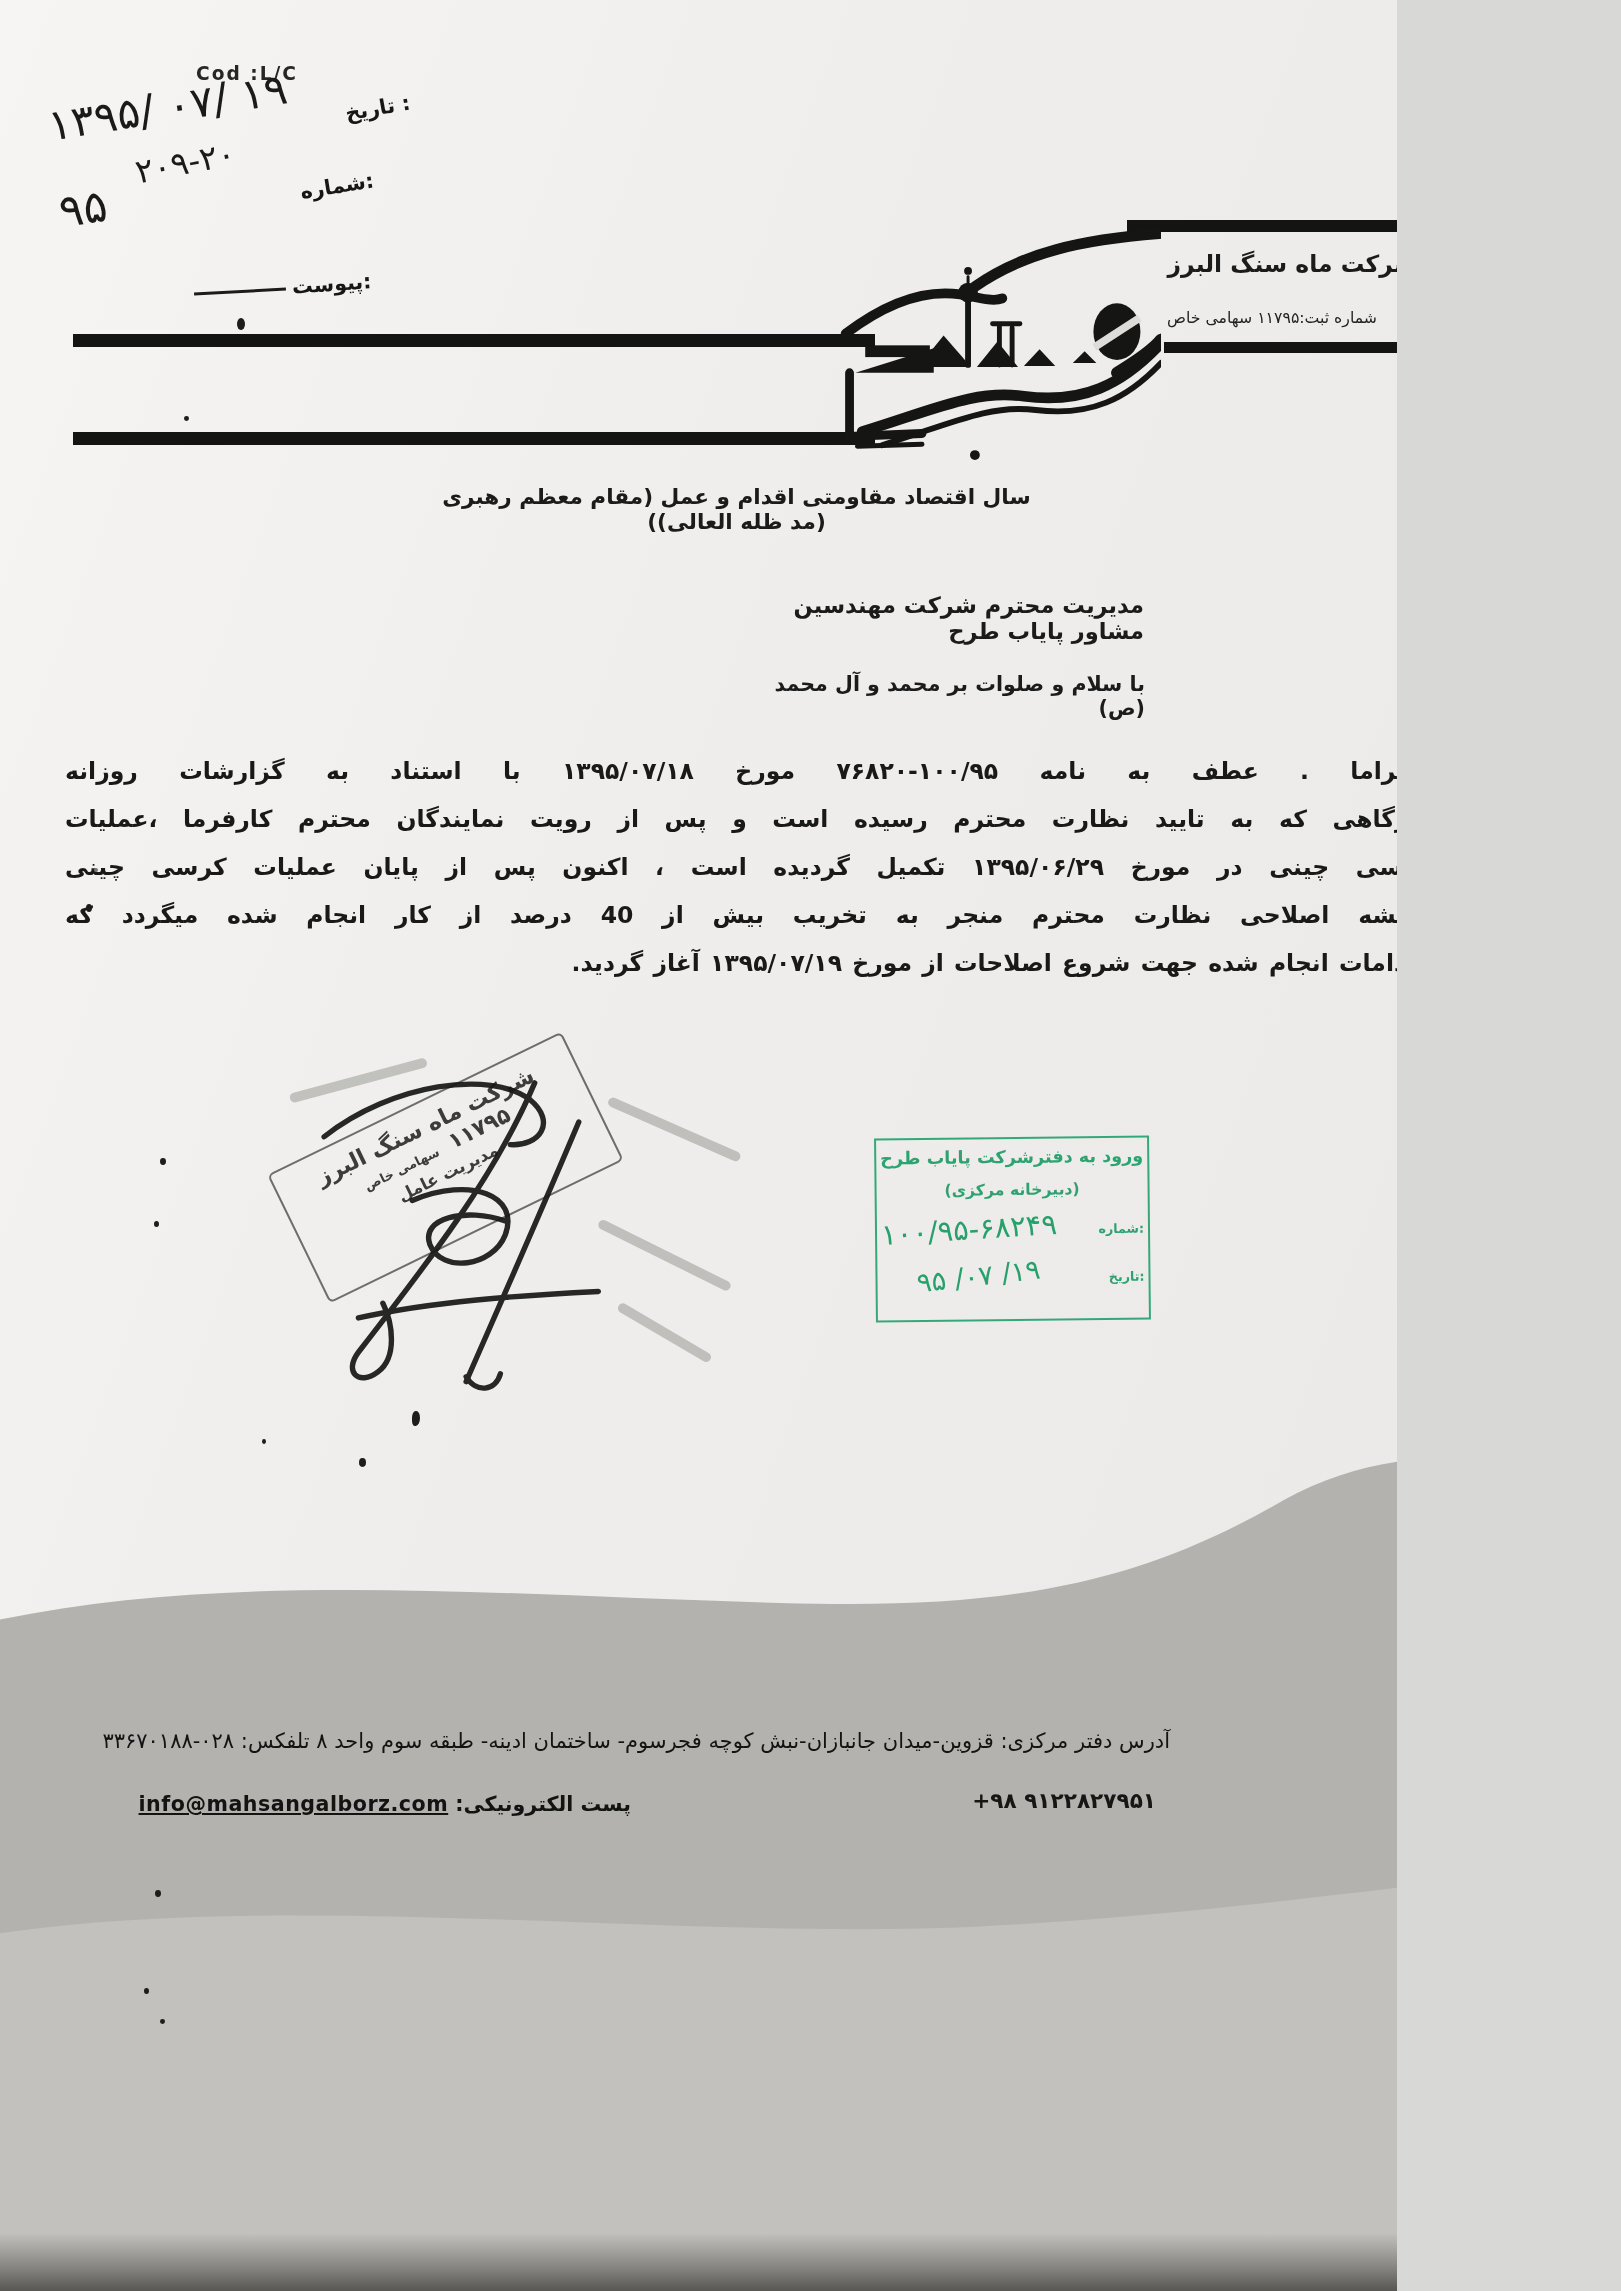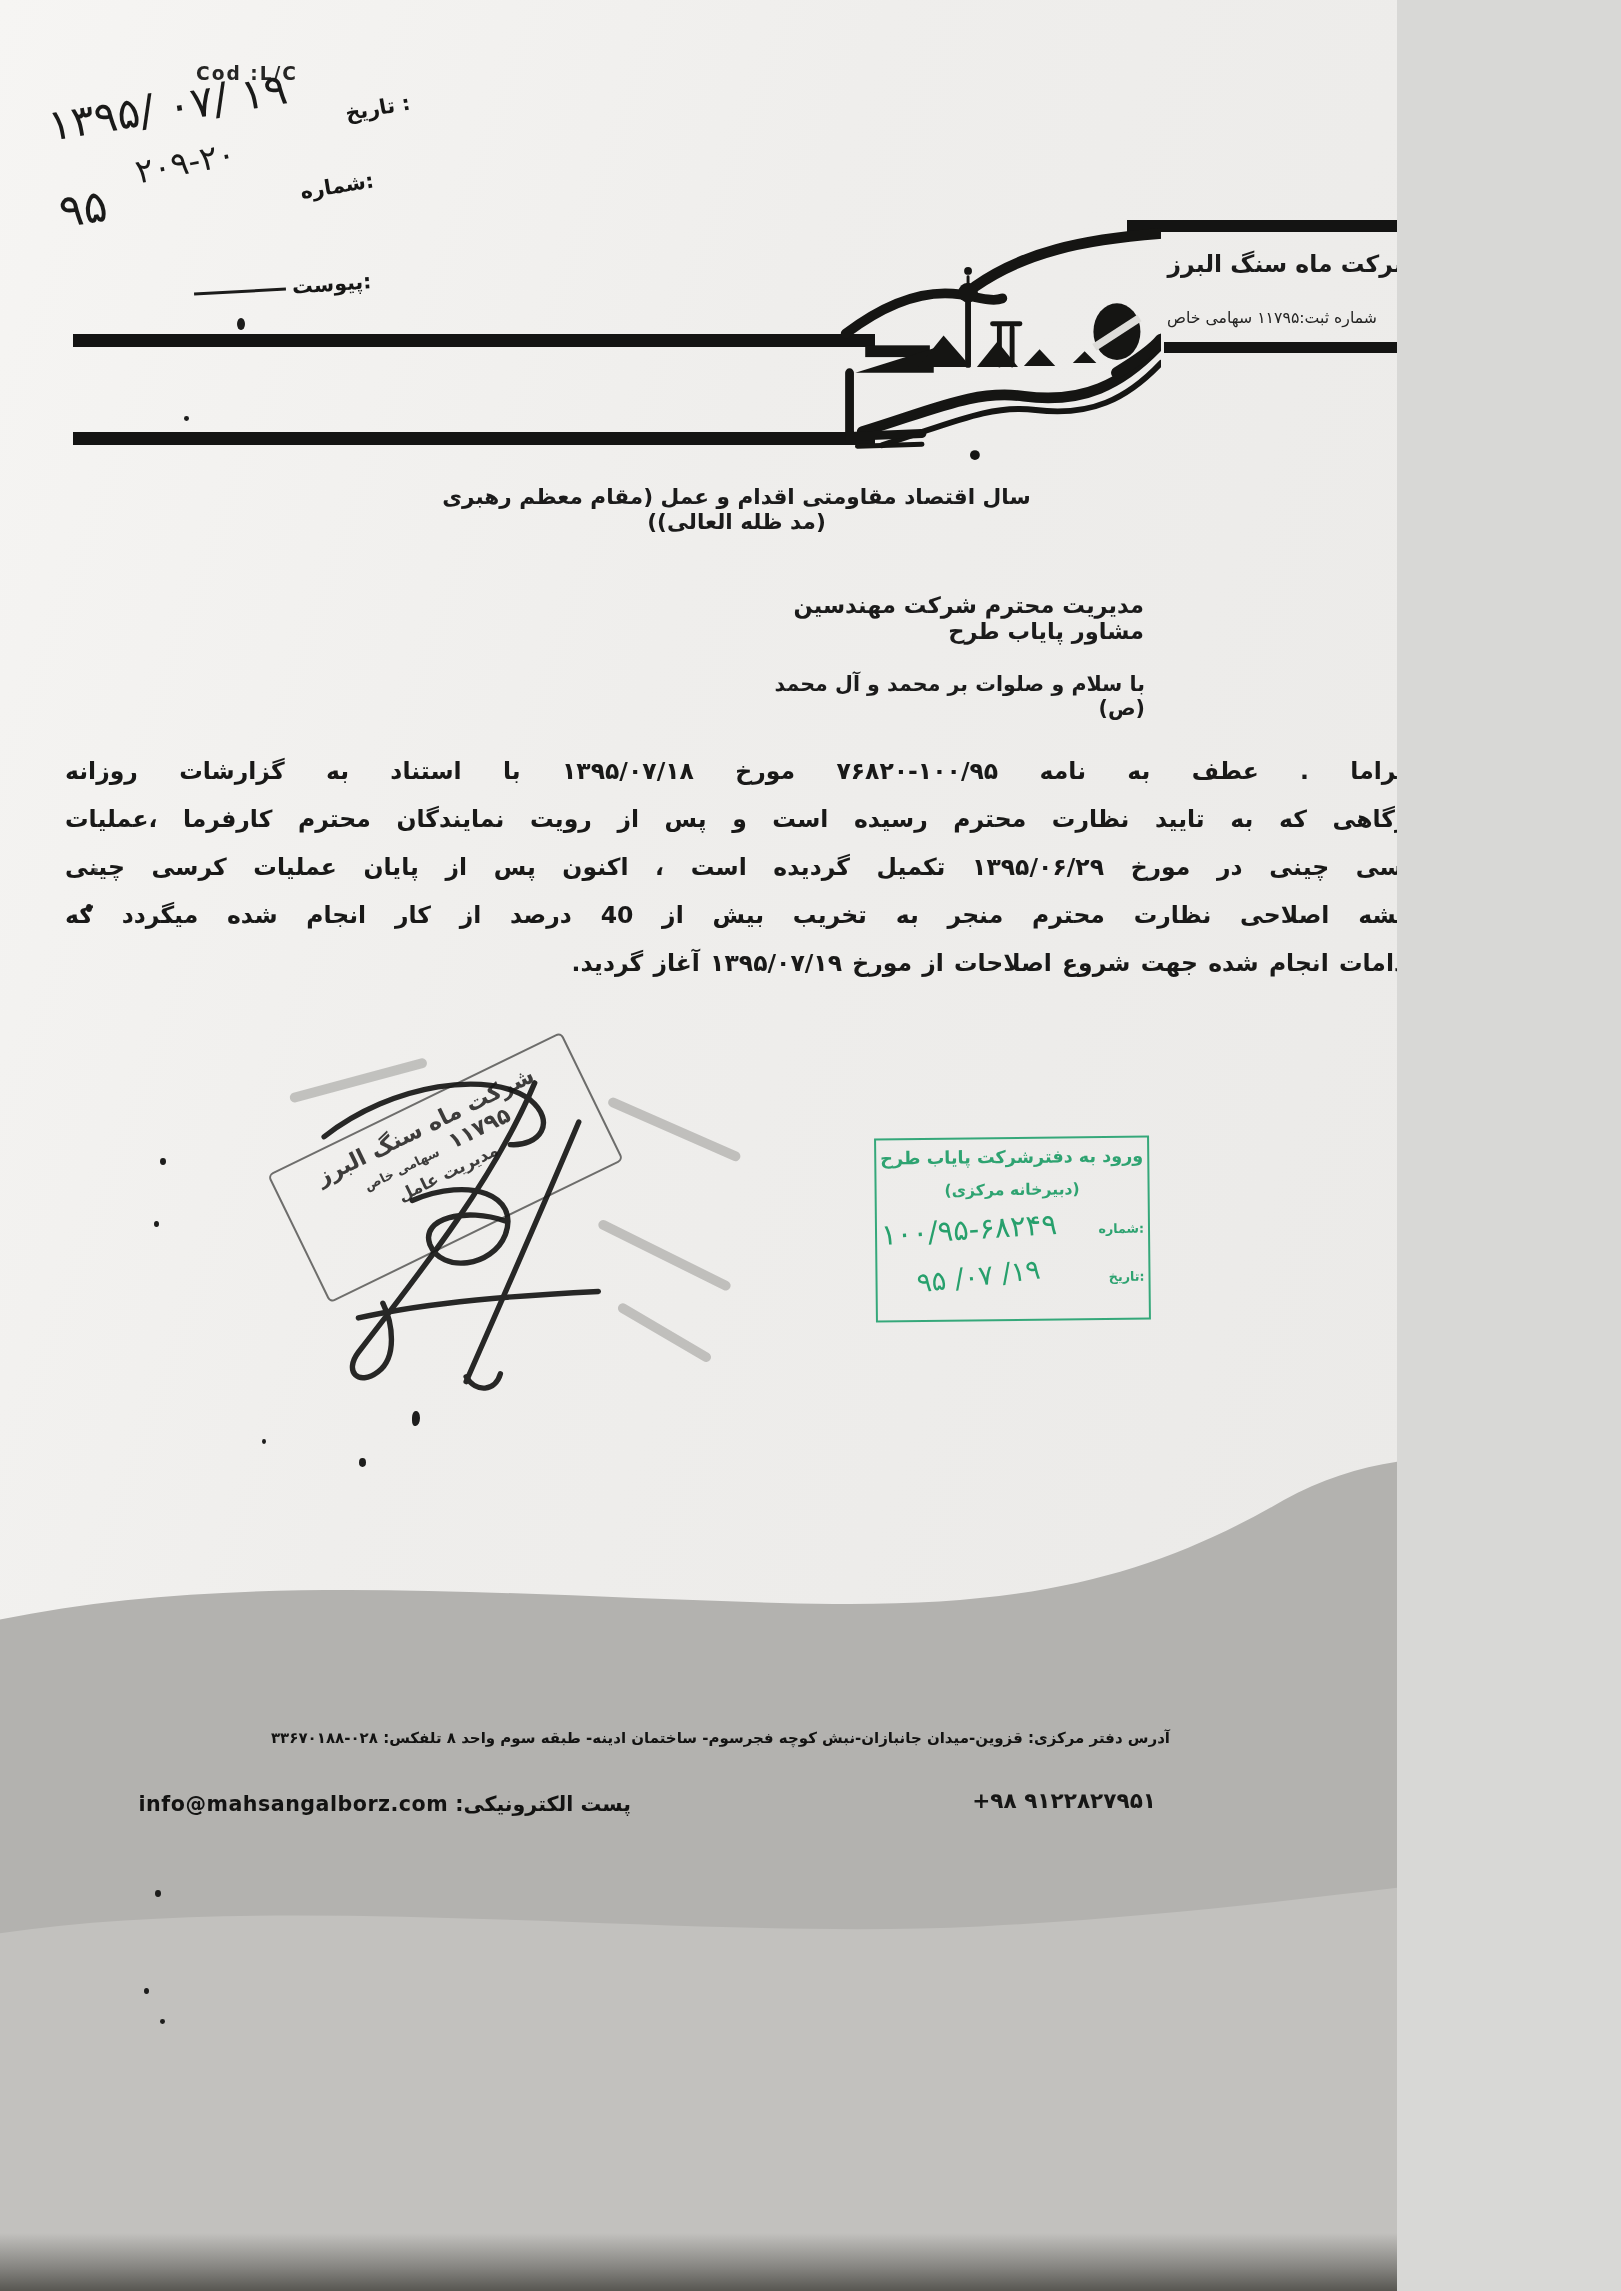--- a/index.html
+++ b/index.html
@@ -44,23 +44,23 @@
 
   
   .co-stamp{left:282px;top:1096px;width:323px;height:139px;border:2.9px solid rgba(45,45,43,.72);
             border-radius:5.9px;transform:rotate(-26deg);text-align:center;color:#2e2d2c;opacity:.92;}
   .co-l1{margin-top:9.8px;font-size:22.5px;font-weight:bold;white-space:nowrap;}
   .co-l2{font-size:21.6px;font-weight:bold;display:flex;flex-direction:row-reverse;justify-content:center;gap:13.7px;align-items:baseline;}
   .co-type{font-size:12.7px;}
   .co-l3{font-size:16.7px;font-weight:bold;margin-top:3.9px;}
 
   
-  .footer-address{right:227px;top:1729px;direction:rtl;white-space:nowrap;font-size:15px;font-weight:bold;color:#131312;}
+  .footer-address{right:227px;top:1729px;direction:rtl;white-space:nowrap;font-size:21px;font-weight:normal;color:#131312;}
   .footer-email{right:766px;top:1792px;direction:rtl;white-space:nowrap;font-size:20.6px;font-weight:bold;color:#131312;}
-  .footer-email .mail{font-size:20.6px;letter-spacing:0.5px;}
+  .footer-email .mail{text-decoration:underline;font-size:20.6px;letter-spacing:0.5px;}
   .footer-phone{right:241px;top:1788px;font-size:21.6px;font-weight:bold;color:#161615;}
 
   
   .scan-band{left:1417px;top:54px;width:100px;height:1465px;
     background:linear-gradient(180deg,#0e0e0d 0%,#171715 8%,#2e2d2b 20%,#4e4d4a 38%,#6b6a67 55%,#82817e 72%,#969592 88%,#a6a5a2 100%);}
   .notch{position:absolute;left:0;width:53px;background:#edecea;}
 
   .bottom-shade{left:0;top:2233px;width:1621px;height:59px;
     background:linear-gradient(180deg,rgba(100,99,97,0) 0%,#84837f 60%,#55544f 100%);}
 </style>

